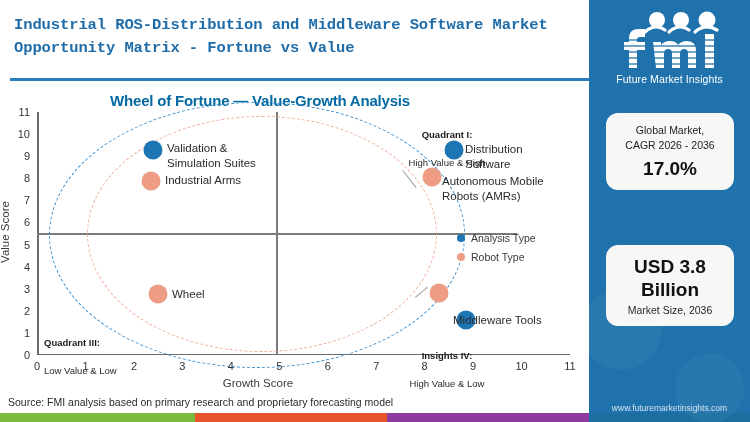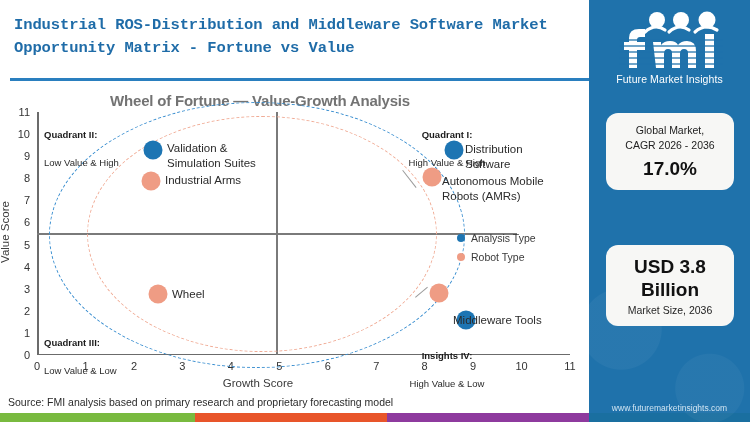--- a/index.html
+++ b/index.html
@@ -18,21 +18,21 @@
     color:#1f6ca8; font-weight:bold; font-size:15.5px; line-height:23px;
     letter-spacing:-0.1px;
     font-family:Liberation Mono, monospace;
   }
   .title-rule { position:absolute; left:10px; top:78px; width:579px; height:3px; background:#2a7fbf; }
 
   
   .chart-wrap { position:absolute; left:0; top:84px; width:589px; height:300px; }
   .chart-title {
     position:absolute; left:0; top:8px; width:520px; text-align:center;
-    font-size:15px; font-weight:bold; color:#737373; letter-spacing:-0.2px;
+    font-size:15px; font-weight:bold; color:#0369a1; letter-spacing:-0.2px;
   }
 
   
   .plot { position:absolute; left:37px; top:28px; width:533px; height:243px; }
   .axis-y { position:absolute; left:0; top:0; width:1.5px; height:243px; background:#6b6b6b; }
   .axis-x { position:absolute; left:0; bottom:0; width:533px; height:1.5px; background:#6b6b6b; }
   .mid-v { position:absolute; left:239px; top:0; width:1.6px; height:243px; background:#7a7a7a; }
   .mid-h { position:absolute; left:0; top:121px; width:480px; height:1.6px; background:#7a7a7a; }
 
   .ytick { position:absolute; right:100%; margin-right:7px; font-size:11px; color:#333;
@@ -182,24 +182,20 @@
         <div class="pt-label" style="left:130px; top:29px;  text-align:left;">Validation &amp;
 Simulation Suites</div>
         <div class="pt-label" style="left:128px; top:61px;">Industrial Arms</div>
         <div class="pt-label" style="left:428px; top:30px;">Distribution
 Software</div>
         <div class="pt-label" style="left:405px; top:62px;">Autonomous Mobile
 Robots (AMRs)</div>
         <div class="pt-label" style="left:416px; top:201px;">Middleware Tools</div>
         <div class="pt-label" style="left:135px; top:175px;">Wheel</div>
 
-        <div class="quad" style="left:7px; top:2px;">
-          <div class="q-head">Quadrant II:</div>
-          <div class="q-sub">Low Value &amp; High</div>
-        </div>
         <div class="quad center" style="left:350px; top:2px; width:120px;">
           <div class="q-head">Quadrant I:</div>
           <div class="q-sub">High Value &amp; High</div>
         </div>
         <div class="quad" style="left:7px; top:210px;">
           <div class="q-head">Quadrant III:</div>
           <div class="q-sub">Low Value &amp; Low</div>
         </div>
         <div class="quad center" style="left:350px; top:223px; width:120px;">
           <div class="q-head">Insights IV:</div>

